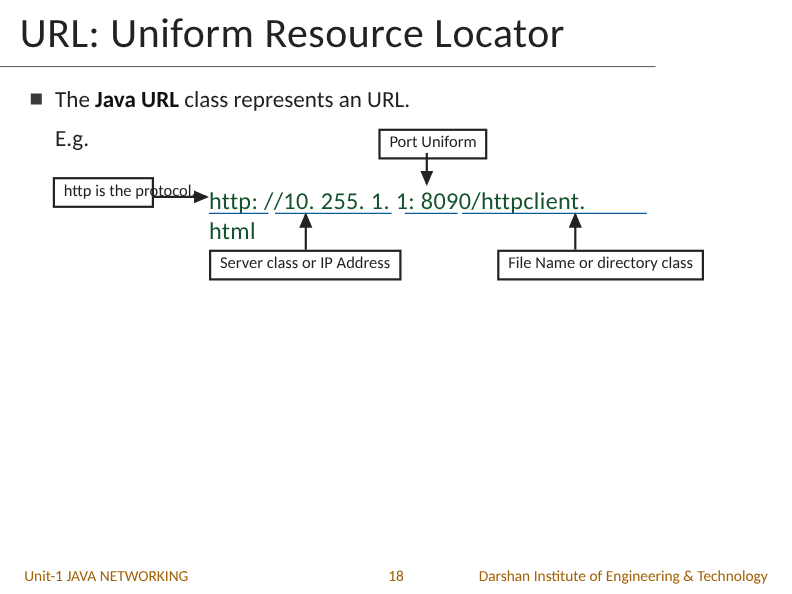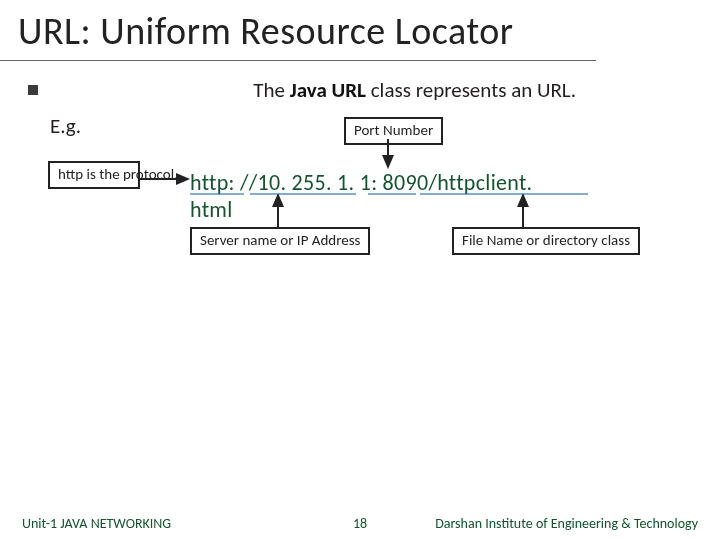--- a/index.html
+++ b/index.html
@@ -2,48 +2,48 @@
 <html><head>
 <meta charset="utf-8">
 <style>
   * { box-sizing: border-box; margin: 0; padding: 0; }
   html, body { width: 720px; height: 540px; font-family: Calibri, Arial, sans-serif; color: #231f20; background: #fff; overflow: hidden; }
   .slide { position: relative; width: 596px; height: 540px; }
   .title { font-size: 38px; font-weight: 400; padding: 8px 18px 6px 18px; border-bottom: 1px solid #666; color: #222; letter-spacing: 0.5px; }
   .body { padding: 10px 20px 0 28px; }
   .bullet { display: flex; align-items: flex-start; margin: 6px 0 10px 0; font-size: 21px; line-height: 1.25; }
   .bullet .sq { width: 10px; height: 10px; background: #3a3a3a; margin-top: 8px; margin-right: 12px; flex: 0 0 auto; }
-  .bullet .txt { flex: 1; text-align: right; }
+  .bullet .txt { flex: 1; }
   .eg { font-size: 21px; margin-left: 22px; margin-top: 4px; }
   .diagram { position: relative; height: 180px; margin-top: 0; }
   .label-box { position: absolute; border: 2px solid #222; background: #fff; font-size: 15px; padding: 3px 8px; text-align: center; line-height: 1.15; white-space: nowrap; }
   .url-line { position: absolute; font-size: 22px; color: #14532d; letter-spacing: 0.3px; }
-  .footer { position: absolute; bottom: 8px; left: 0; width: 720px; display: flex; justify-content: space-between; align-items: center; font-size: 14px; padding: 0 22px; color: #14532d; }
+  .footer { position: absolute; bottom: 8px; left: 0; width: 720px; display: flex; justify-content: space-between; align-items: center; font-size: 14px; padding: 0 22px; color: #a16207; }
   .footer .mid { position: absolute; left: 50%; transform: translateX(-50%); }
   b { font-weight: 700; color: #111; }
   svg { position: absolute; overflow: visible; }
 </style>
 </head>
 <body>
 <div class="slide">
   <div class="title">URL: Uniform Resource Locator</div>
   <div class="body">
     <div class="bullet">
       <div class="sq"></div>
       <div class="txt">
         <span>The </span><b>Java URL</b><span> class represents an URL.</span>
       </div>
     </div>
     <div class="eg">E.g.</div>
 
     <div class="diagram">
 
       <div class="label-box" style="left:20px; top:22px; width:92px;">http is the protocol.</div>
-      <div class="label-box" style="left:316px; top:-22px;">Port Number</div>
-      <div class="label-box" style="left:162px; top:88px;">Server name or IP Address</div>
+      <div class="label-box" style="left:316px; top:-22px;">Port Uniform</div>
+      <div class="label-box" style="left:162px; top:88px;">Server class or IP Address</div>
       <div class="label-box" style="left:424px; top:88px;">File Name or directory class</div>
 
       <div class="url-line" style="left:162px; top:30px;">http: //10. 255. 1. 1: 8090/httpclient. html</div>
 
       <svg width="720" height="180">
         <defs>
           <marker id="ah" markerWidth="8" markerHeight="8" refX="6" refY="3" orient="auto">
             <path d="M0,0 L7,3 L0,6 Z" fill="#222"></path>
           </marker>
         </defs>

